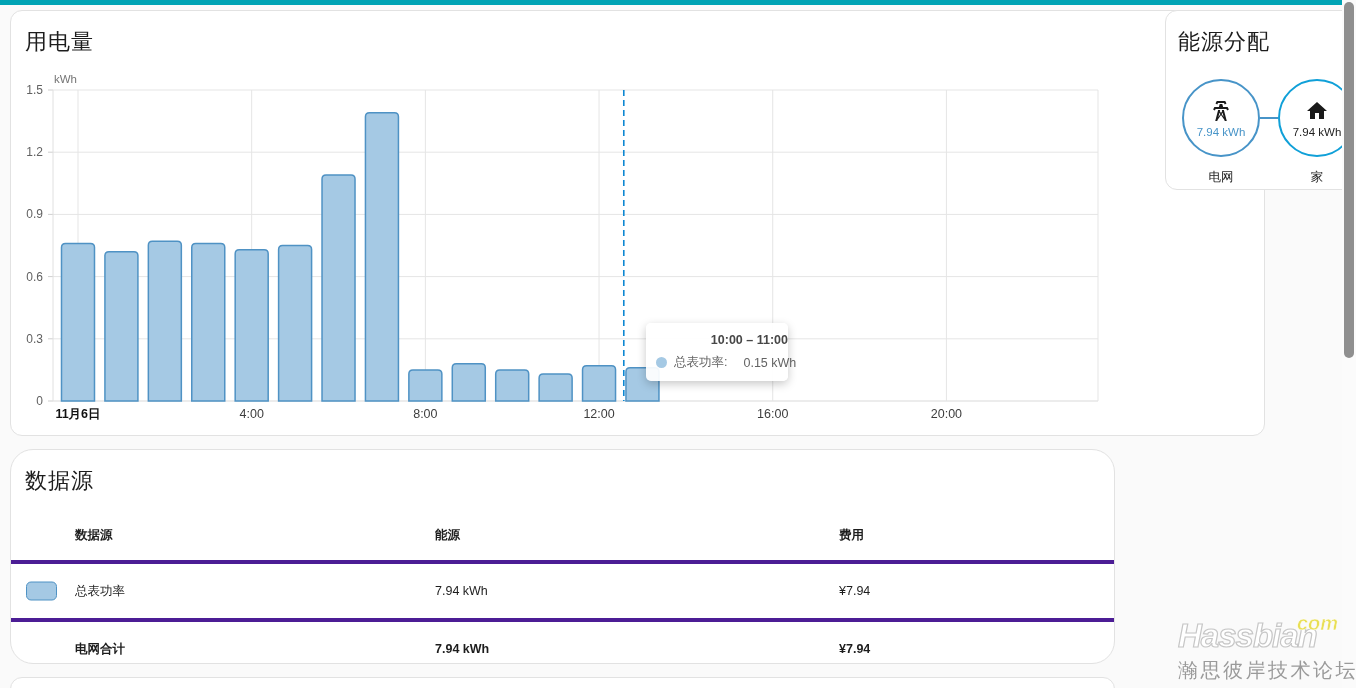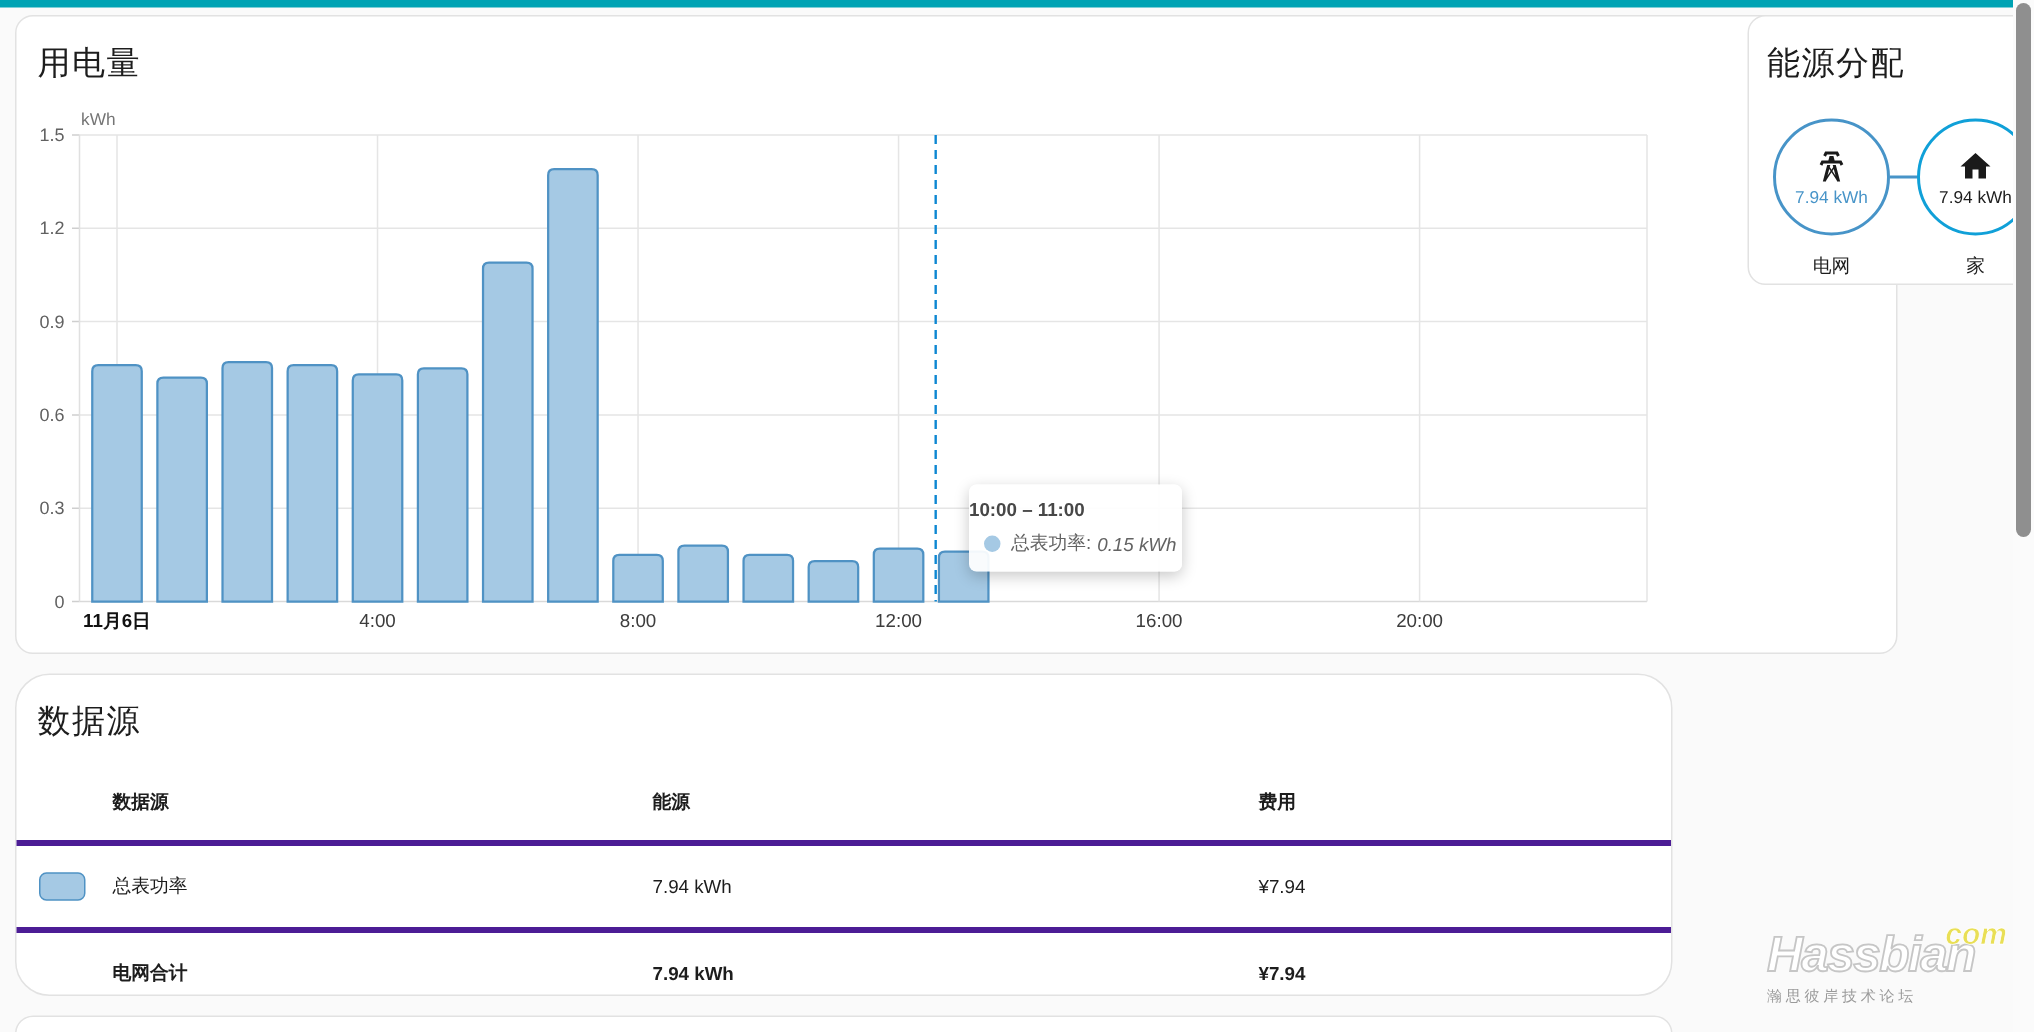--- a/index.html
+++ b/index.html
@@ -22,24 +22,24 @@
 
   
   .chart-svg { position:absolute; left:0; top:0; }
 
   
   .tooltip {
     position:absolute; left:635px; top:312px; width:142px; height:58px;
     background:rgba(255,255,255,0.93); border-radius:5px;
     box-shadow:0 3px 10px rgba(0,0,0,0.22); box-sizing:border-box;
   }
-  .tt-title { text-align:left; margin-top:10px; font-size:12.5px; font-weight:700; color:#474747; }
+  .tt-title { text-align:right; margin-top:10px; font-size:12.5px; font-weight:700; color:#474747; }
   .tt-row { margin:7px 0 0 10px; font-size:12.5px; color:#636363; display:flex; align-items:center; white-space:nowrap; }
   .tt-dot { width:11px; height:11px; border-radius:50%; background:var(--bar-fill,#a5c9e4); margin-right:7px; flex:0 0 auto; }
-  .tt-val { margin-left:4px;font-style:italic; }
+  .tt-val { margin-left:16px; }
 
   
   .node { position:absolute; width:78px; height:78px; border-radius:50%; background:#fff;
           display:flex; flex-direction:column; align-items:center; justify-content:center; box-sizing:border-box; }
   .node-grid { left:16px;  top:68px; border:2px solid var(--grid-node,#4794c8); }
   .node-home { left:112px; top:68px; border:2px solid var(--home-node,#10a0d8); }
   .node-icon svg { display:block; }
   .node-value { font-size:11.5px; margin-top:3px; white-space:nowrap; }
   .node-grid .node-value { color:var(--grid-node,#4794c8); }
   .node-home .node-value { color:#1d1d1d; }
@@ -61,21 +61,21 @@
   
   .scroll-track { position:absolute; left:1342px; top:0; width:14px; height:688px; background:#fbfbfb; }
   .scroll-thumb { position:absolute; left:2px; top:2px; width:10px; height:356px; background:#8f8f8f; border-radius:6px; }
 
   
   .watermark { position:absolute; left:1178px; top:618px; width:164px; pointer-events:none; }
   .wm-brand { font-size:33px; line-height:36px; font-weight:700; font-style:italic; letter-spacing:-1px;
               color:#ffffff; -webkit-text-stroke:1.2px #c6c6c6; }
   .wm-tld { position:absolute; right:4px; top:-6px; font-size:20px; font-style:italic; font-weight:700;
             color:#e9df55; -webkit-text-stroke:0.5px #ffffff; }
-  .wm-sub { font-size:10px; color:#9a9a9a; letter-spacing:2.5px; margin-top:3px; white-space:nowrap; }
+  .wm-sub { font-size:20px; color:#9a9a9a; letter-spacing:2.5px; margin-top:3px; white-space:nowrap; }
 </style>
 </head>
 <body>
 
 <div class="accent-bar"></div>
 
 <div class="card usage-card">
   <div class="card-title">用电量</div>
   <svg id="usage-chart" class="chart-svg" width="1103" height="424" viewBox="0 0 1103 424">
       <line x1="42" y1="390" x2="1087" y2="390" stroke="#d9d9d9" stroke-width="1"></line>

